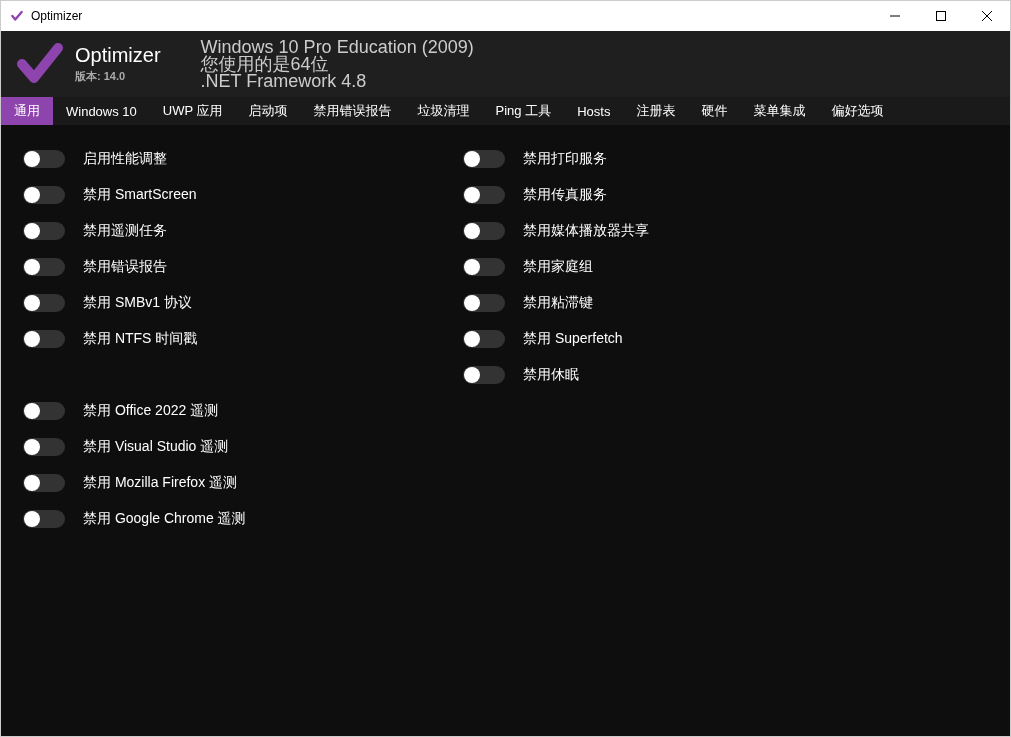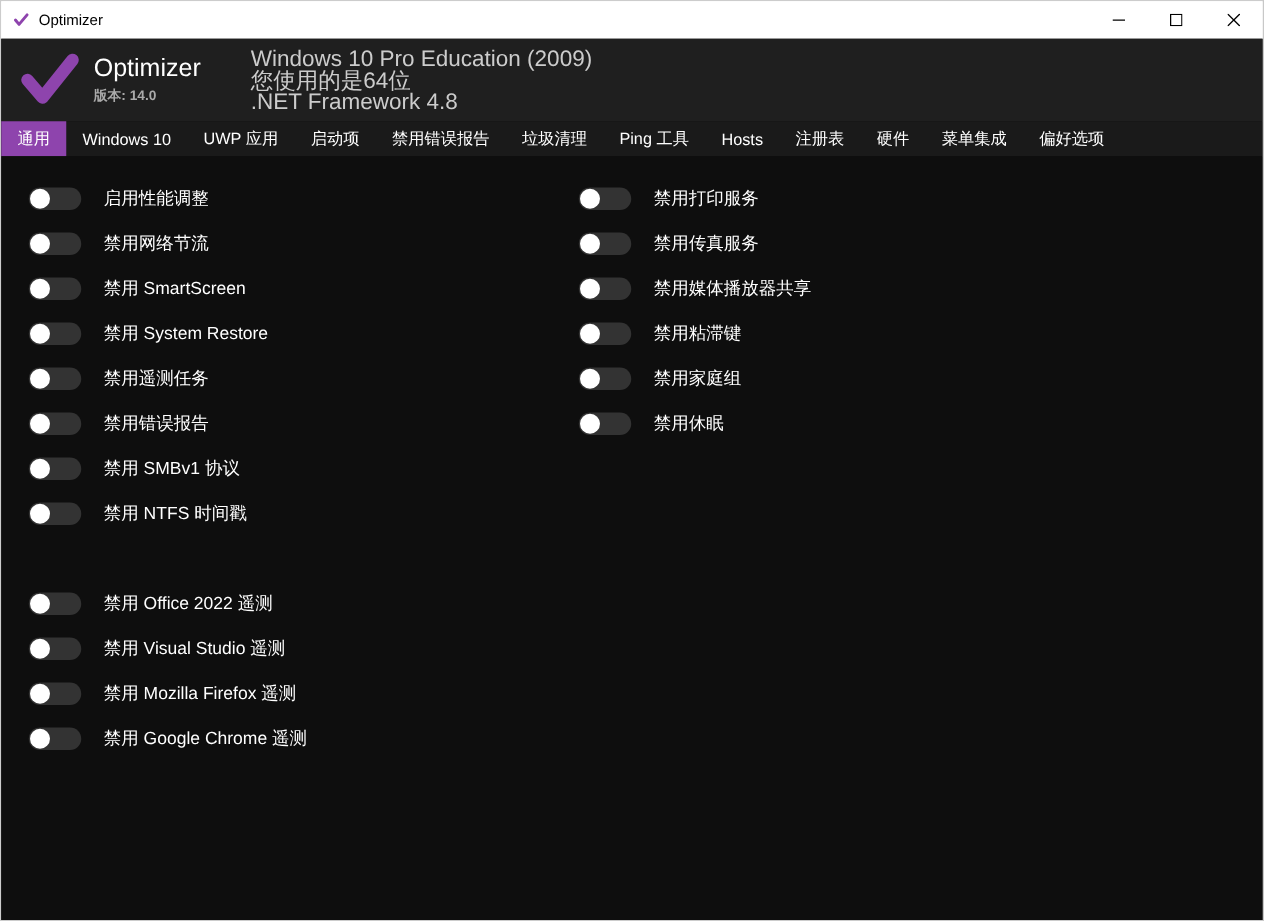--- a/index.html
+++ b/index.html
@@ -110,38 +110,26 @@
           <div class="toggle-row">
             <div class="switch">
               <div class="knob"></div>
             </div>
             <span class="toggle-label">启用性能调整</span>
           </div>
           <div class="toggle-row">
             <div class="switch">
               <div class="knob"></div>
             </div>
-            <span class="toggle-label">禁用网络节流</span>
-          </div>
-          <div class="toggle-row">
-            <div class="switch">
-              <div class="knob"></div>
-            </div>
             <span class="toggle-label">禁用 SmartScreen</span>
           </div>
           <div class="toggle-row">
             <div class="switch">
               <div class="knob"></div>
             </div>
-            <span class="toggle-label">禁用 System Restore</span>
-          </div>
-          <div class="toggle-row">
-            <div class="switch">
-              <div class="knob"></div>
-            </div>
             <span class="toggle-label">禁用遥测任务</span>
           </div>
           <div class="toggle-row">
             <div class="switch">
               <div class="knob"></div>
             </div>
             <span class="toggle-label">禁用错误报告</span>
           </div>
           <div class="toggle-row">
             <div class="switch">
@@ -197,27 +185,33 @@
           <div class="toggle-row">
             <div class="switch">
               <div class="knob"></div>
             </div>
             <span class="toggle-label">禁用媒体播放器共享</span>
           </div>
           <div class="toggle-row">
             <div class="switch">
               <div class="knob"></div>
             </div>
+            <span class="toggle-label">禁用家庭组</span>
+          </div>
+          <div class="toggle-row">
+            <div class="switch">
+              <div class="knob"></div>
+            </div>
             <span class="toggle-label">禁用粘滞键</span>
           </div>
           <div class="toggle-row">
             <div class="switch">
               <div class="knob"></div>
             </div>
-            <span class="toggle-label">禁用家庭组</span>
+            <span class="toggle-label">禁用 Superfetch</span>
           </div>
           <div class="toggle-row">
             <div class="switch">
               <div class="knob"></div>
             </div>
             <span class="toggle-label">禁用休眠</span>
           </div>
         </div>
     </div>
 

